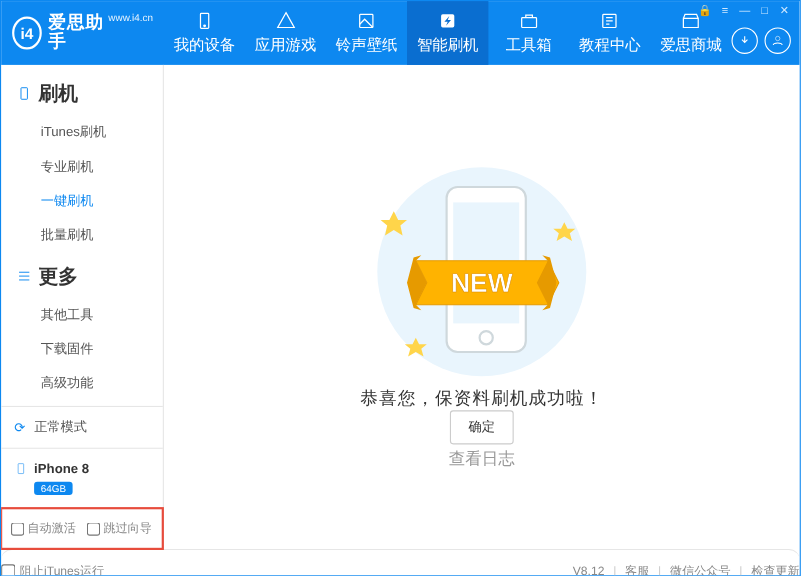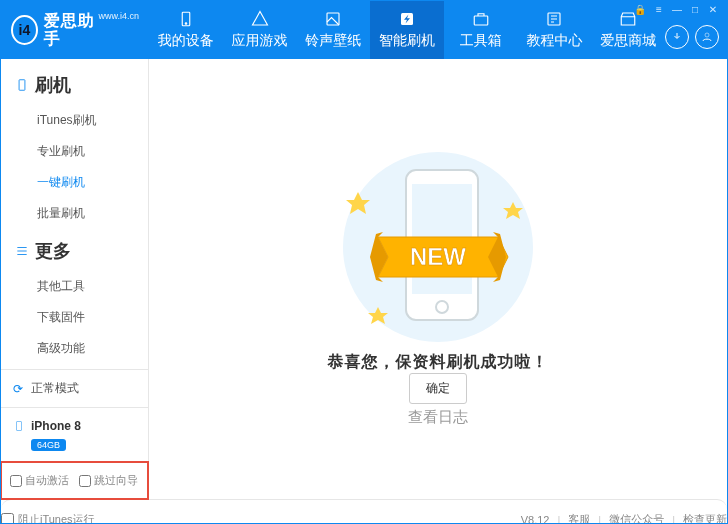--- a/index.html
+++ b/index.html
@@ -1,20 +1,20 @@
 <!DOCTYPE html>
 <html><head>
 <meta charset="utf-8">
 <style>
   * { margin:0; padding:0; box-sizing:border-box; }
   body { font-family:"Microsoft YaHei",Arial,sans-serif; width:728px; height:524px; overflow:hidden; background:#fff; border:1px solid #0d88f0; }
   
   .header { height:58px; background:#0d88f0; display:flex; align-items:stretch; color:#fff; font-size:11px; }
   .logo-block { display:flex; align-items:center; padding:0 10px; width:148px; }
-  .logo-circle { width:30px; height:30px; border:2px solid #fff; border-radius:50%; display:flex; align-items:center; justify-content:center; font-size:14px; font-weight:bold; color:#0f172a; margin-right:6px; }
+  .logo-circle { width:30px; height:30px; border:2px solid #fff; border-radius:50%; display:flex; align-items:center; justify-content:center; font-size:14px; font-weight:bold; color:#ffffff; margin-right:6px; }
   .logo-text { display:flex; line-height:1.1; }
   .logo-text .cn { font-size:16px; font-weight:bold; letter-spacing:1px; }
   .logo-text .en { font-size:9px; opacity:.9; }
   .nav { display:flex; flex:1; }
   .nav-item { flex:1; display:flex; flex-direction:column; align-items:center; justify-content:center; gap:4px; cursor:pointer; position:relative; }
   .nav-item.active { background:#0a6ed0; }
   .nav-item svg, .nav-item .nicon { width:18px; height:18px; }
   .nav-item .nlabel { font-size:14px; }
   .header-right { display:flex; align-items:center; padding-right:8px; gap:6px; }
   .win-controls { position:absolute; right:8px; top:4px; display:flex; gap:4px; font-size:10px; color:#cfe8ff; align-items:center; }
@@ -37,21 +37,21 @@
   .device-line { display:flex; align-items:center; gap:6px; font-size:12px; color:#333; font-weight:bold; }
   .device-line svg { width:12px; height:16px; stroke:#0d88f0; fill:none; }
   .capacity-pill { display:inline-block; background:#0d88f0; color:#fff; font-size:9px; padding:1px 6px; border-radius:3px; margin-top:4px; margin-left:18px; }
   .opt-row { border-top:1px solid #e6e6e6; padding:10px 8px; display:flex; gap:10px; font-size:11px; color:#888; border:2px solid #e74c3c; margin:-1px; }
   .opt-row label { display:flex; align-items:center; gap:3px; cursor:pointer; }
   .opt-row input { width:12px; height:12px; }
 
   
   .content { flex:1; display:flex; flex-direction:column; align-items:center; justify-content:center; padding-top:10px; }
   .illus { width:220px; height:210px; position:relative; }
-  .success-msg { font-size:16px; color:#333; letter-spacing:1px;font-weight:bold; }
+  .success-msg { font-size:16px; color:#333; letter-spacing:1px; }
   .ok-btn { border:1px solid #ccc; background:#fff; padding:6px 16px; font-size:12px; border-radius:3px; cursor:pointer; color:#333; }
   .log-link { font-size:15px; color:#999; cursor:pointer; margin-top:4px; }
 
   
   .footer { height:40px; border-top:1px solid #e6e6e6; display:flex; align-items:center; font-size:11px; color:#888; padding:0 0;border-radius:10px; }
   .footer label { display:flex; align-items:center; gap:4px; cursor:pointer; }
   .footer-right { margin-left:auto; display:flex; align-items:center; gap:8px; }
   .footer-right .sep { color:#ccc; }
 </style>
 </head>

